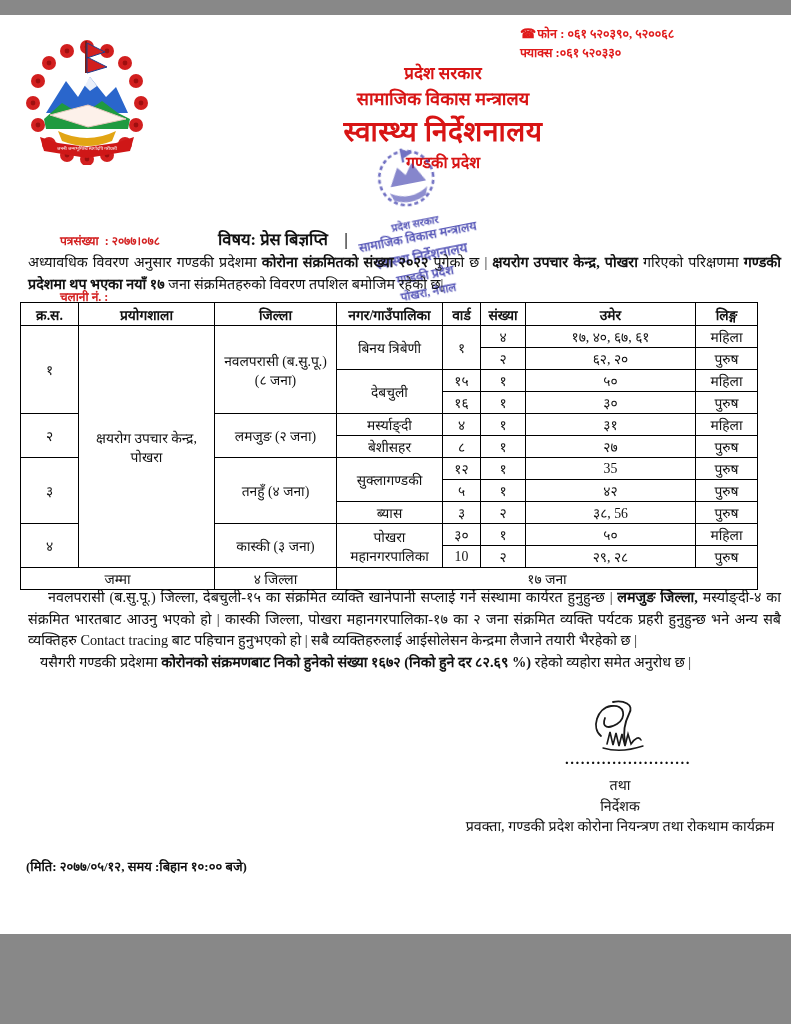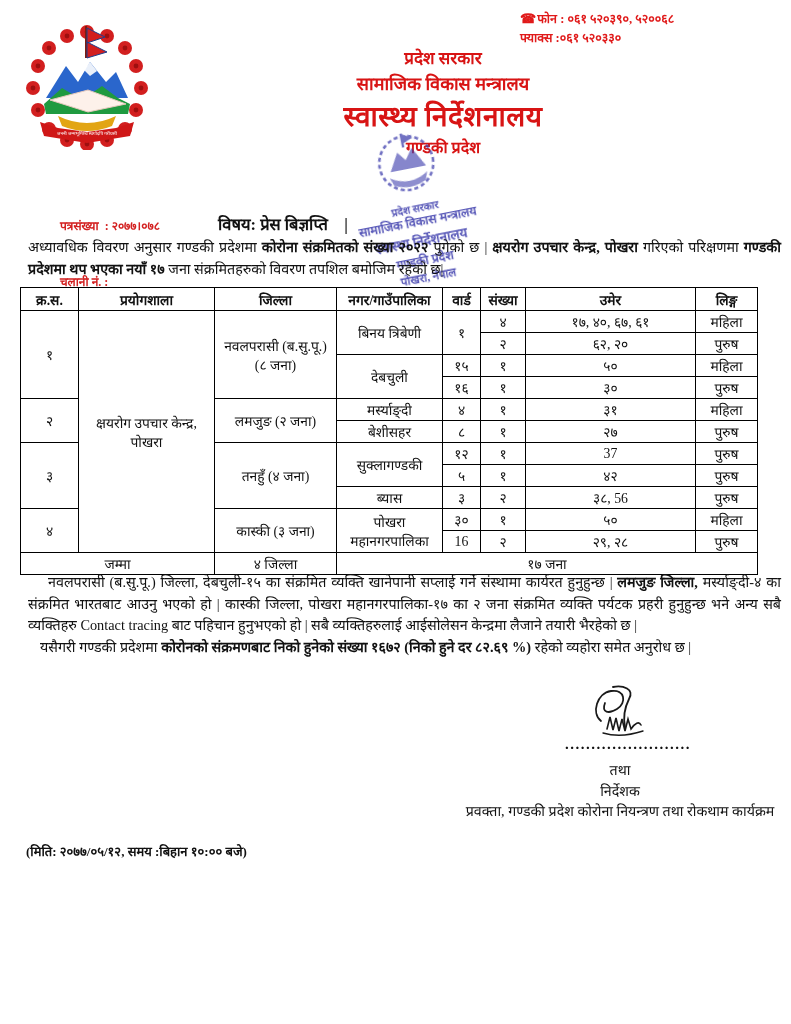--- a/index.html
+++ b/index.html
@@ -1,17 +1,17 @@
 <!DOCTYPE html>
 <html><head>
 <meta charset="utf-8">
 <style>
   html,body{margin:0;padding:0;background:#888;}
   .page{
-    position:relative;width:791px;height:1024px;background:#ffffff;margin:0 auto;
+    position:relative;width:791px;height:919px;background:#ffffff;margin:15px auto;
     font-family:"Liberation Serif","DejaVu Serif",serif;color:#111;overflow:hidden;
   }
   
   .contact{position:absolute;top:10px;left:520px;color:#e01a1a;font-size:12.5px;font-weight:bold;line-height:1.45;}
   .contact .ph-icon{font-size:13px;margin-right:1px;}
   .head-center{position:absolute;left:95px;right:0;top:46px;text-align:center;color:#d81414;font-weight:bold;}
   .head-center .gov{font-size:17px;}
   .head-center .ministry{font-size:18px;margin-top:2px;}
   .head-center .directorate{font-size:28px;margin-top:1px;letter-spacing:.5px;}
   .head-center .province{font-size:16px;margin-top:2px;}
@@ -213,21 +213,21 @@
         <td>१</td>
         <td>२७</td>
         <td>पुरुष</td>
       </tr>
       <tr>
         <td rowspan="3">३</td>
         <td rowspan="3">तनहुँ (४ जना)</td>
         <td rowspan="2">सुक्लागण्डकी</td>
         <td>१२</td>
         <td>१</td>
-        <td>37</td>
+        <td>35</td>
         <td>पुरुष</td>
       </tr>
       <tr>
         <td>५</td>
         <td>१</td>
         <td>४२</td>
         <td>पुरुष</td>
       </tr>
       <tr>
         <td>ब्यास</td>
@@ -239,21 +239,21 @@
       <tr>
         <td rowspan="2">४</td>
         <td rowspan="2">कास्की (३ जना)</td>
         <td rowspan="2">पोखरा महानगरपालिका</td>
         <td>३०</td>
         <td>१</td>
         <td>५०</td>
         <td>महिला</td>
       </tr>
       <tr>
-        <td>16</td>
+        <td>10</td>
         <td>२</td>
         <td>२९, २८</td>
         <td>पुरुष</td>
       </tr>
       <tr>
         <td colspan="2">जम्मा</td>
         <td>४ जिल्ला</td>
         <td colspan="5">१७ जना</td>
       </tr>
     </tbody>

